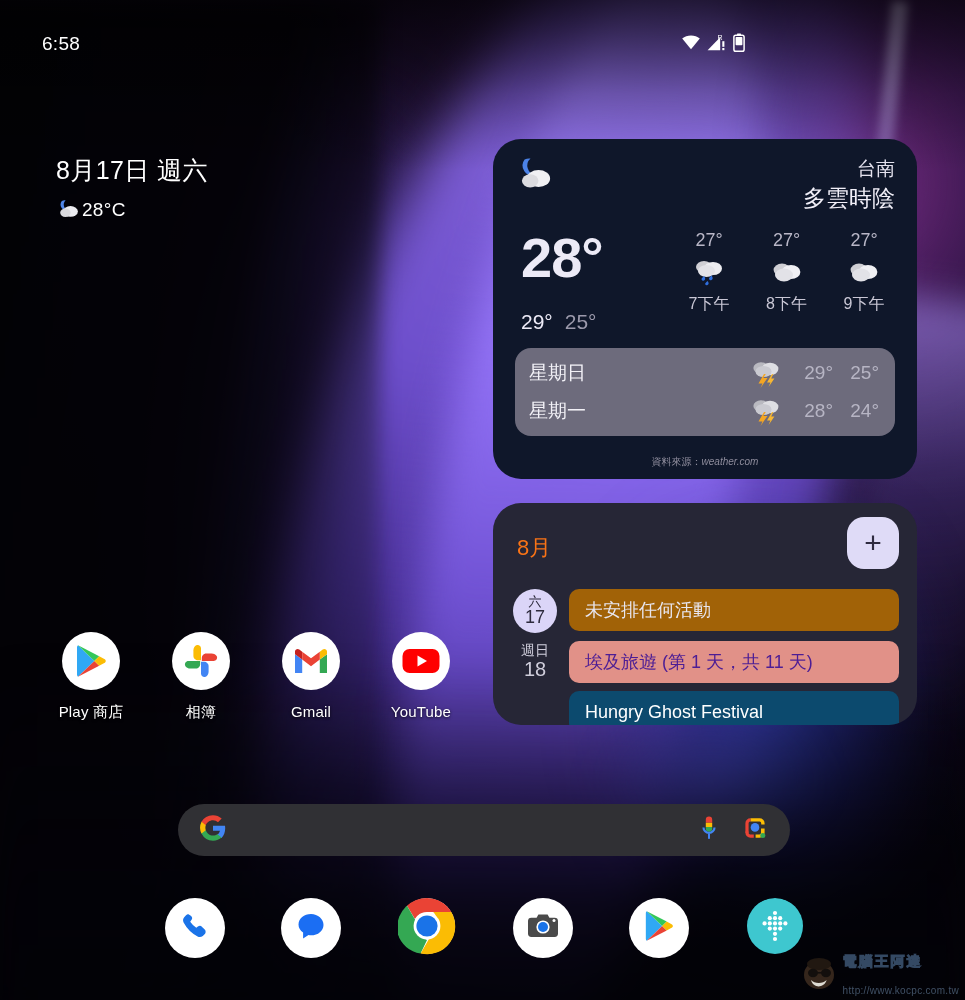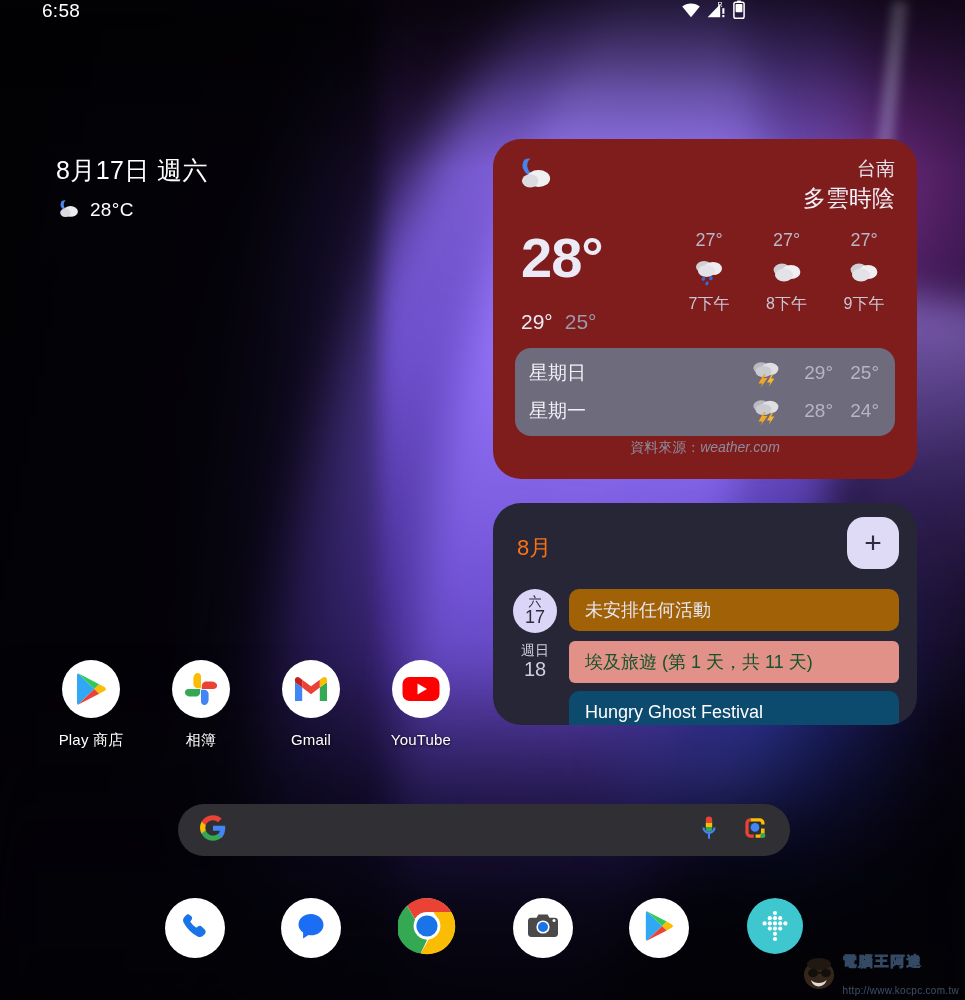--- a/index.html
+++ b/index.html
@@ -98,37 +98,37 @@
     background:radial-gradient(50% 50% at 50% 50%, rgba(86,92,220,.45) 0%, rgba(30,30,110,0) 72%);
     filter:blur(24px);
   }
   .wp-topscrim {
     left:0; top:0; width:965px; height:170px;
     background:linear-gradient(180deg, rgba(0,0,0,.62) 0%, rgba(0,0,0,.22) 55%, rgba(0,0,0,0) 100%);
   }
 
   
   #statusbar {
-    position:absolute; left:0; top:0; width:771px; height:64px;
-    display:flex; align-items:flex-start; justify-content:space-between;
+    position:absolute; left:0; top:12px; width:771px; height:64px;
+    display:flex; align-items:center; justify-content:space-between;
     padding:0 26px 0 42px; z-index:40;
   }
   #status-time { color:#fff; font-size:19px; letter-spacing:.3px; }
   #status-icons { display:flex; align-items:center; gap:5px; }
 
   
   #glance { position:absolute; left:56px; top:155px; z-index:30; }
   #glance-date { color:#fff; font-size:25px; letter-spacing:.4px; line-height:1.2; }
-  #glance-weather { display:flex; align-items:center; gap:8px; margin-top:13px; }
+  #glance-weather { display:flex; align-items:center; margin-top:13px; }
   #glance-temp { color:#fff; font-size:19px; letter-spacing:.3px; }
 
   
   #weather-widget {
     position:absolute; left:493px; top:139px; width:424px; height:340px;
-    background:#7f1d1d; border-radius:28px; z-index:30;
+    background:#0f172a; border-radius:28px; z-index:30;
     padding:18px 22px 8px 22px;
   }
   .ww-top { display:flex; justify-content:space-between; align-items:flex-start; }
   .ww-loc { text-align:right; }
   .ww-city { color:#e4e2ee; font-size:19px; line-height:1.25; }
   .ww-cond { color:#f1eff8; font-size:23px; line-height:1.3; margin-top:3px; }
 
   .ww-mid { display:flex; margin-top:16px; }
   .ww-cur { width:165px; padding-left:6px; }
   .ww-cur-temp { color:#eceaf6; font-size:56px; font-weight:700; line-height:1; letter-spacing:-1px; }
@@ -145,21 +145,21 @@
   .ww-days {
     margin-top:14px; background:#6d6b7c; border-radius:16px;
     padding:6px 16px 6px 14px;
   }
   .ww-day { display:flex; align-items:center; height:38px; }
   .ww-day-name { color:#f2f1f7; font-size:19px; flex:1; }
   .ww-day-ico { width:42px; display:flex; justify-content:center; }
   .ww-day-hi { color:#b7b5c4; font-size:19px; width:46px; text-align:right; }
   .ww-day-lo { color:#b7b5c4; font-size:19px; width:46px; text-align:right; }
 
-  .ww-src { text-align:center; color:#8e8c9c; font-size:14px; margin-top:3px; }
+  .ww-src { text-align:center; color:#8e8c9c; font-size:10px; margin-top:19px; }
   .ww-src i { font-style:italic; }
 
   
   #calendar-widget {
     position:absolute; left:493px; top:503px; width:424px; height:222px;
     background:#262636; border-radius:28px; z-index:30;
     overflow:hidden; padding:14px 18px 0 18px;
   }
   .cal-head { display:flex; justify-content:space-between; align-items:flex-start; height:72px; }
   .cal-month { color:#f97316; font-size:22px; padding:16px 0 0 6px; }
@@ -179,25 +179,25 @@
   .cal-today-num { font-size:18px;text-align:center; }
   .cal-other { display:flex; flex-direction:column; align-items:center; color:#cfcddb; line-height:1.1; padding-top:2px; }
   .cal-other-dow { font-size:14px; }
   .cal-other-num { font-size:20px; }
   .cal-events { flex:1; display:flex; flex-direction:column; gap:8px; }
   .cal-chip {
     border-radius:10px; height:42px; display:flex; align-items:center;
     padding:0 16px; font-size:18px; color:#fff; white-space:nowrap; overflow:hidden;
   }
   .chip-empty { background:#a16207; color:#e8e6f0; }
-  .chip-trip  { background:#e19188; color:#14532d;border-radius:6px; }
+  .chip-trip  { background:#e19188; color:#4c1d95; }
   .chip-fest  { background:#0c4a6e; color:#ffffff; }
 
   
-  #app-row { position:absolute; left:36px; top:660px; width:440px; display:flex; z-index:30; }
+  #app-row { position:absolute; left:36px; top:632px; width:440px; display:flex; z-index:30; }
   .app { width:110px; display:flex; flex-direction:column; align-items:center; }
   .app-icon {
     width:58px; height:58px; border-radius:50%; background:#fff;
     display:flex; align-items:center; justify-content:center; overflow:hidden;
   }
   .app-label { margin-top:13px; color:#fff; font-size:15px; letter-spacing:.2px; text-shadow:0 1px 3px rgba(0,0,0,.85); }
 
   
   #searchbar {
     position:absolute; left:178px; top:804px; width:612px; height:52px;

